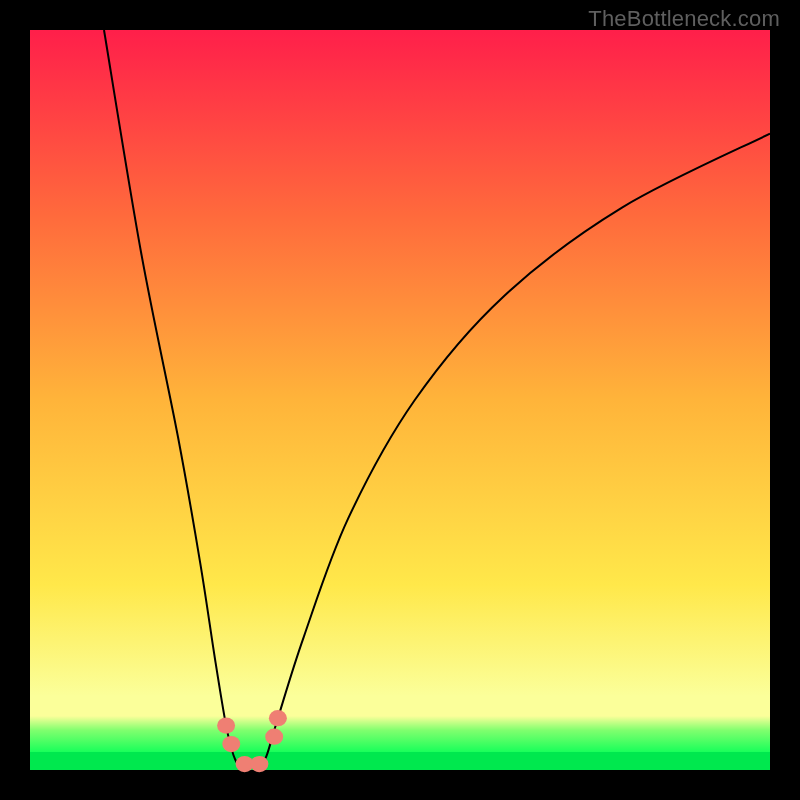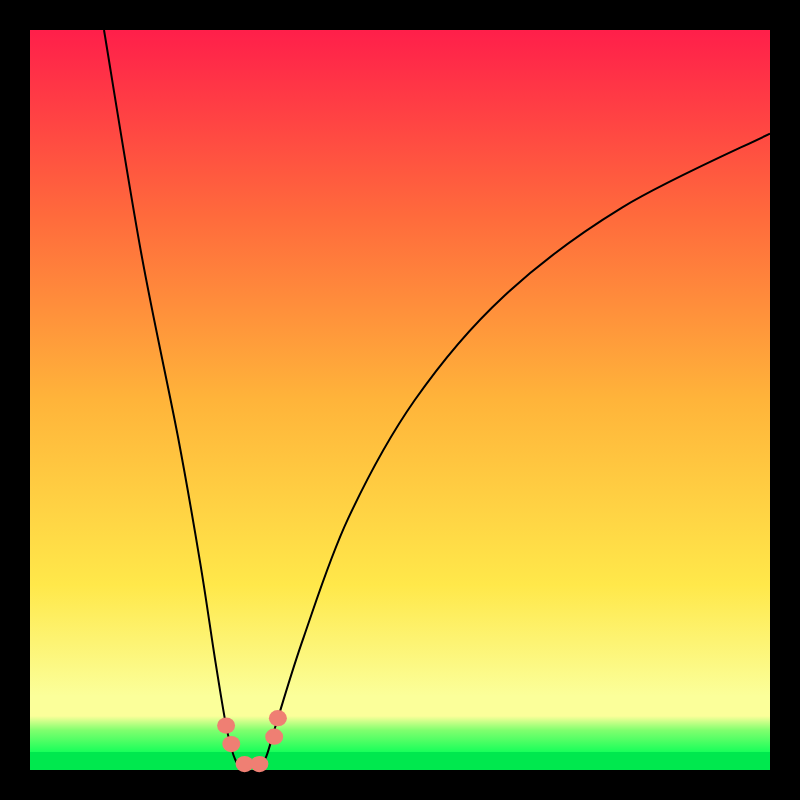--- a/index.html
+++ b/index.html
@@ -88,20 +88,21 @@
   }
   .marker {
     fill: var(--c-marker);
     stroke: none;
   }
 </style>
 </head>
 <body>
 
 <div class="stage">
+  <div class="watermark">TheBottleneck.com</div>
 
   <div class="plot-area">
     <div class="gradient-bg"></div>
     <div class="green-band"></div>
     <div class="green-line"></div>
     <div class="baseline-space"></div>
 
     <svg class="curves" viewBox="0 0 740 740" preserveAspectRatio="none">
       <path id="curve-left" class="curve" d="M 74 0 C 80.16666666666667 37, 98.66666666666667 154.16666666666669, 111 222 C 123.33333333333333 289.8333333333333, 138.13333333333333 355.2, 148 407 C 157.86666666666667 458.8, 164.03333333333336 495.79999999999995, 170.20000000000002 532.8 C 176.36666666666667 569.8, 180.68333333333334 601.8666666666667, 185 629 C 189.31666666666666 656.1333333333333, 193.01666666666668 679.5666666666667, 196.10000000000002 695.6 C 199.18333333333337 711.6333333333333, 201.03333333333336 717.8000000000001, 203.50000000000003 725.2 C 205.9666666666667 732.6, 209.66666666666666 737.5333333333333, 210.89999999999998 740"></path>
       <path id="curve-right" class="curve" d="M 229.4 740 C 230.63333333333333 737.5333333333333, 233.71666666666667 733.8333333333334, 236.8 725.2 C 239.88333333333335 716.5666666666667, 241.73333333333335 707.9333333333334, 247.9 688.2 C 254.06666666666666 668.4666666666667, 262.08333333333337 640.0999999999999, 273.8 606.8 C 285.51666666666665 573.5, 299.7 527.8666666666667, 318.2 488.4 C 336.7 448.93333333333334, 358.9 407, 384.8 370 C 410.70000000000005 333, 439.0666666666667 298.46666666666664, 473.6 266.4 C 508.1333333333333 234.33333333333331, 547.6 204.73333333333335, 592 177.60000000000002 C 636.4 150.4666666666667, 715.3333333333334 115.93333333333335, 740 103.60000000000002"></path>

